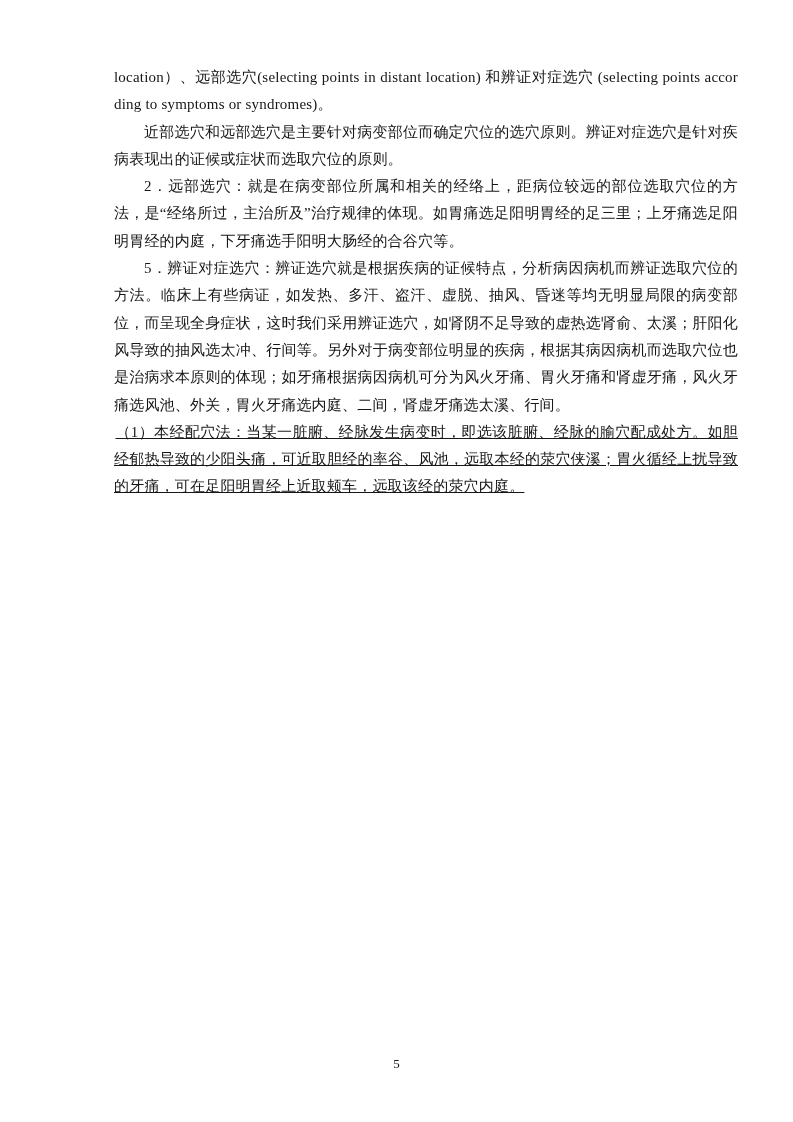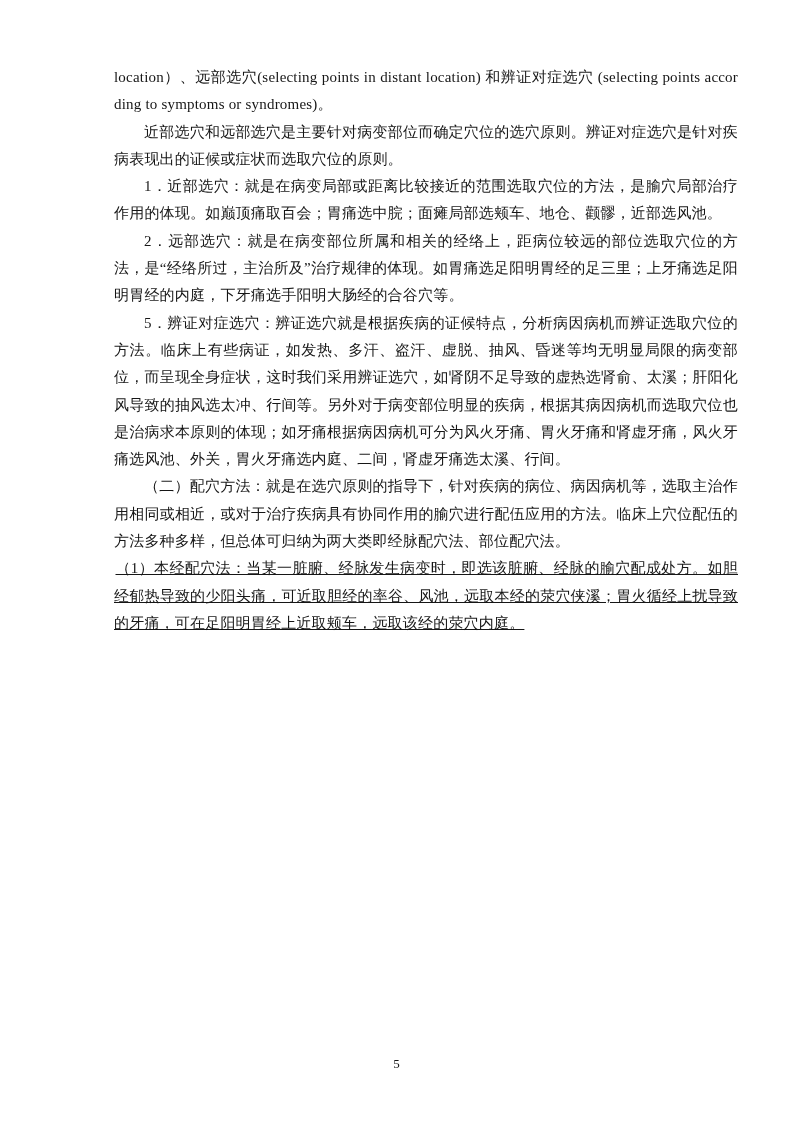--- a/index.html
+++ b/index.html
@@ -53,20 +53,18 @@
     color: #161616;
   }
 </style>
 </head>
 <body>
 
 <div class="page">
   <div class="content">
     <p class="para flush">location）、远部选穴(selecting points in distant location) 和辨证对症选穴 (selecting points according to symptoms or syndromes)。</p>
     <p class="para">近部选穴和远部选穴是主要针对病变部位而确定穴位的选穴原则。辨证对症选穴是针对疾病表现出的证候或症状而选取穴位的原则。</p>
-    <p class="para">1．近部选穴：就是在病变局部或距离比较接近的范围选取穴位的方法，是腧穴局部治疗作用的体现。如巅顶痛取百会；胃痛选中脘；面瘫局部选颊车、地仓、颧髎，近部选风池。</p>
     <p class="para">2．远部选穴：就是在病变部位所属和相关的经络上，距病位较远的部位选取穴位的方法，是“经络所过，主治所及”治疗规律的体现。如胃痛选足阳明胃经的足三里；上牙痛选足阳明胃经的内庭，下牙痛选手阳明大肠经的合谷穴等。</p>
     <p class="para">5．辨证对症选穴：辨证选穴就是根据疾病的证候特点，分析病因病机而辨证选取穴位的方法。临床上有些病证，如发热、多汗、盗汗、虚脱、抽风、昏迷等均无明显局限的病变部位，而呈现全身症状，这时我们采用辨证选穴，如肾阴不足导致的虚热选肾俞、太溪；肝阳化风导致的抽风选太冲、行间等。另外对于病变部位明显的疾病，根据其病因病机而选取穴位也是治病求本原则的体现；如牙痛根据病因病机可分为风火牙痛、胃火牙痛和肾虚牙痛，风火牙痛选风池、外关，胃火牙痛选内庭、二间，肾虚牙痛选太溪、行间。</p>
-    <p class="para">（二）配穴方法：就是在选穴原则的指导下，针对疾病的病位、病因病机等，选取主治作用相同或相近，或对于治疗疾病具有协同作用的腧穴进行配伍应用的方法。临床上穴位配伍的方法多种多样，但总体可归纳为两大类即经脉配穴法、部位配穴法。</p>
     <p class="para hang">（1）本经配穴法：当某一脏腑、经脉发生病变时，即选该脏腑、经脉的腧穴配成处方。如胆经郁热导致的少阳头痛，可近取胆经的率谷、风池，远取本经的荥穴侠溪；胃火循经上扰导致的牙痛，可在足阳明胃经上近取颊车，远取该经的荥穴内庭。</p>
   </div>
   <div class="footer">5</div>
 </div>
 
 </body></html>

